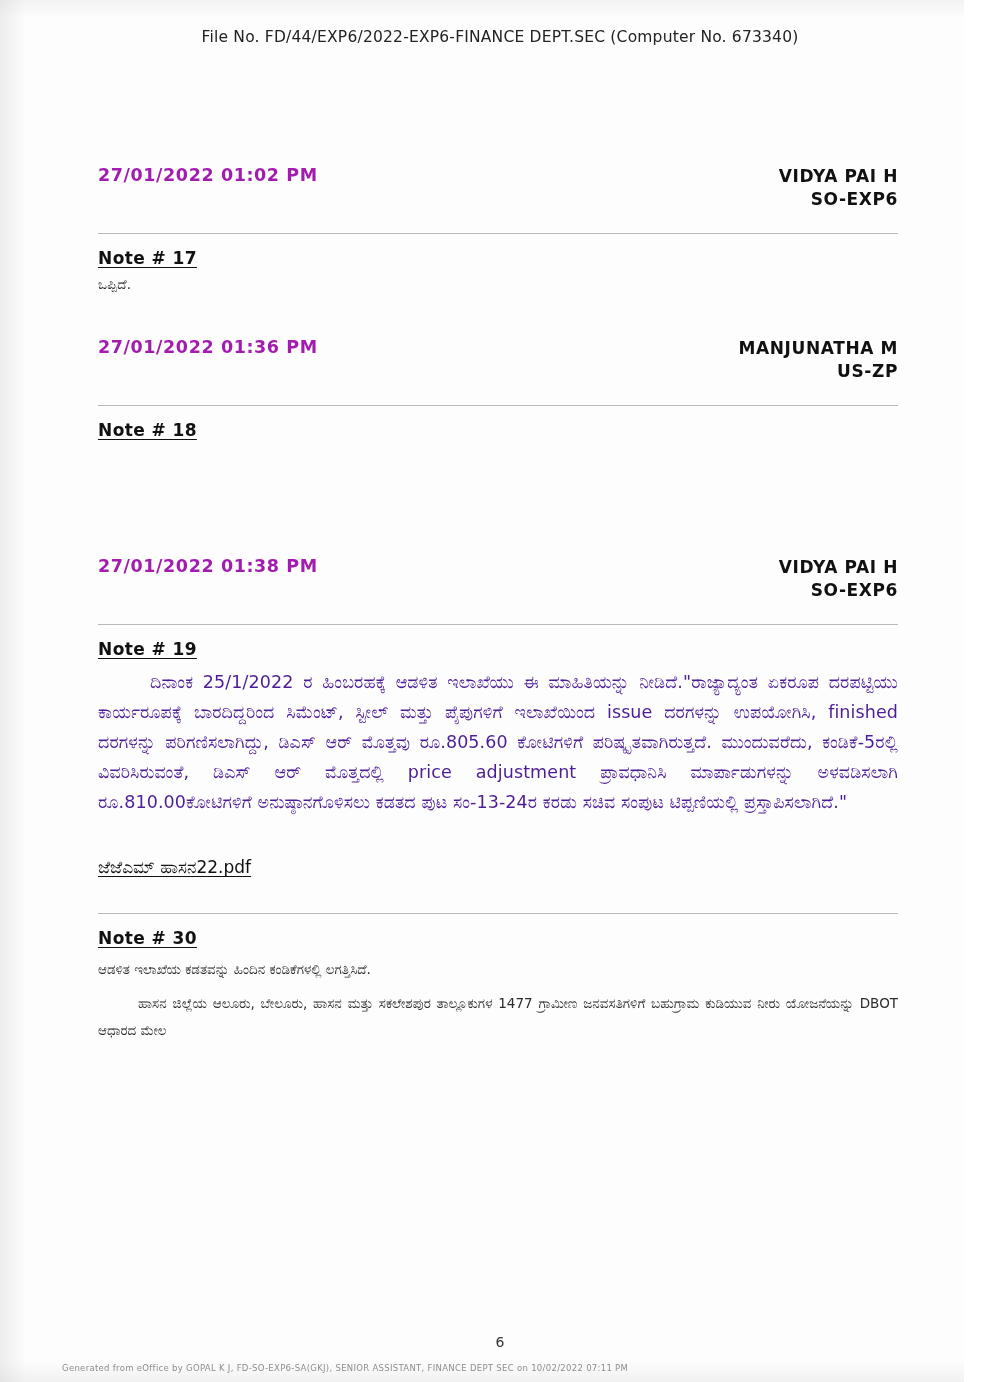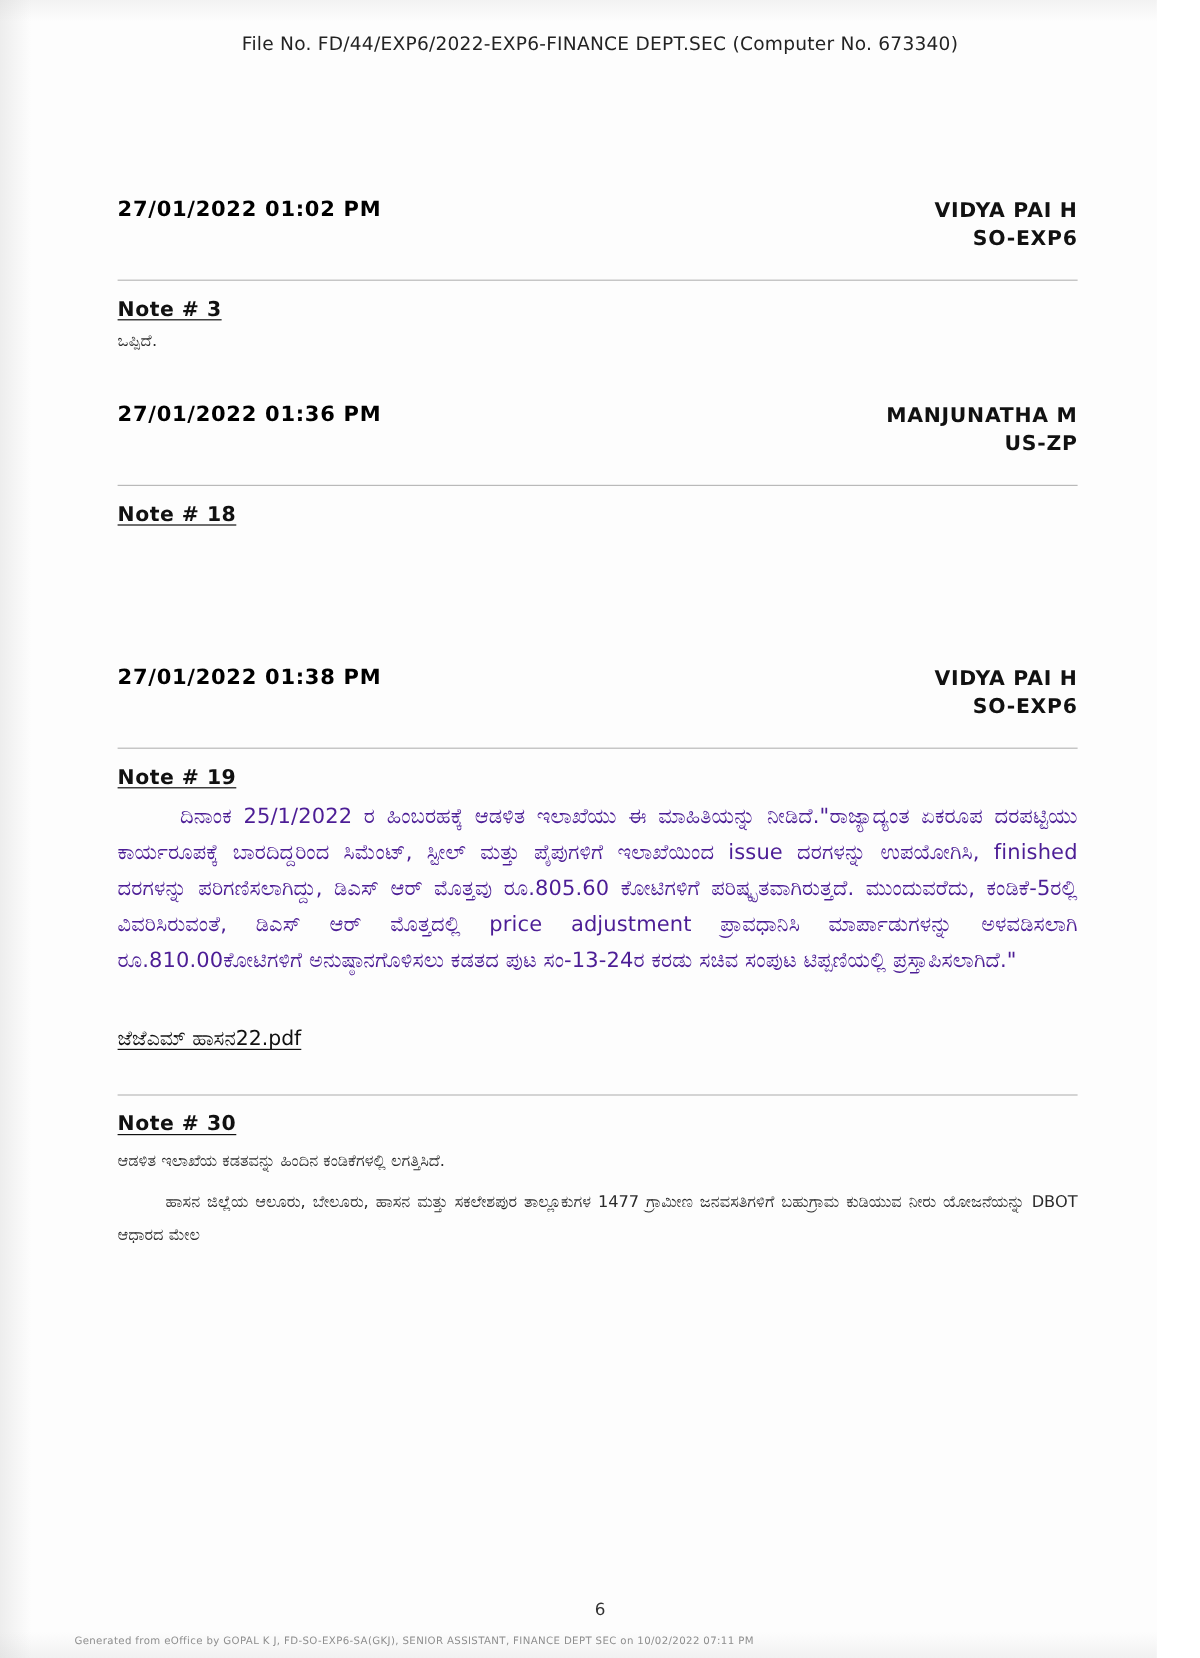--- a/index.html
+++ b/index.html
@@ -54,21 +54,21 @@
 
   .sig-row {
     display: flex;
     justify-content: space-between;
     align-items: flex-start;
     font-weight: bold;
     letter-spacing: 0.6px;
   }
   .sig-date {
     font-size: 17.5px;
-    color: #000000;
+    color: #a21caf;
     white-space: nowrap;
   }
   .sig-name {
     text-align: right;
     font-size: 17px;
     line-height: 1.35;
     color: #111;
     white-space: nowrap;
   }
   .rule {
@@ -153,21 +153,21 @@
 
     
     <div class="sig-row">
       <div class="sig-date">27/01/2022 01:02 PM</div>
       <div class="sig-name">
         <div>VIDYA PAI H</div>
         <div>SO-EXP6</div>
       </div>
     </div>
     <hr class="rule">
-    <div class="note-head">Note # 3</div>
+    <div class="note-head">Note # 17</div>
     <div class="kn-small">ಒಪ್ಪಿದೆ.</div>
 
     <div class="sp-44"></div>
 
     
     <div class="sig-row">
       <div class="sig-date">27/01/2022 01:36 PM</div>
       <div class="sig-name">
         <div>MANJUNATHA M</div>
         <div>US-ZP</div>

